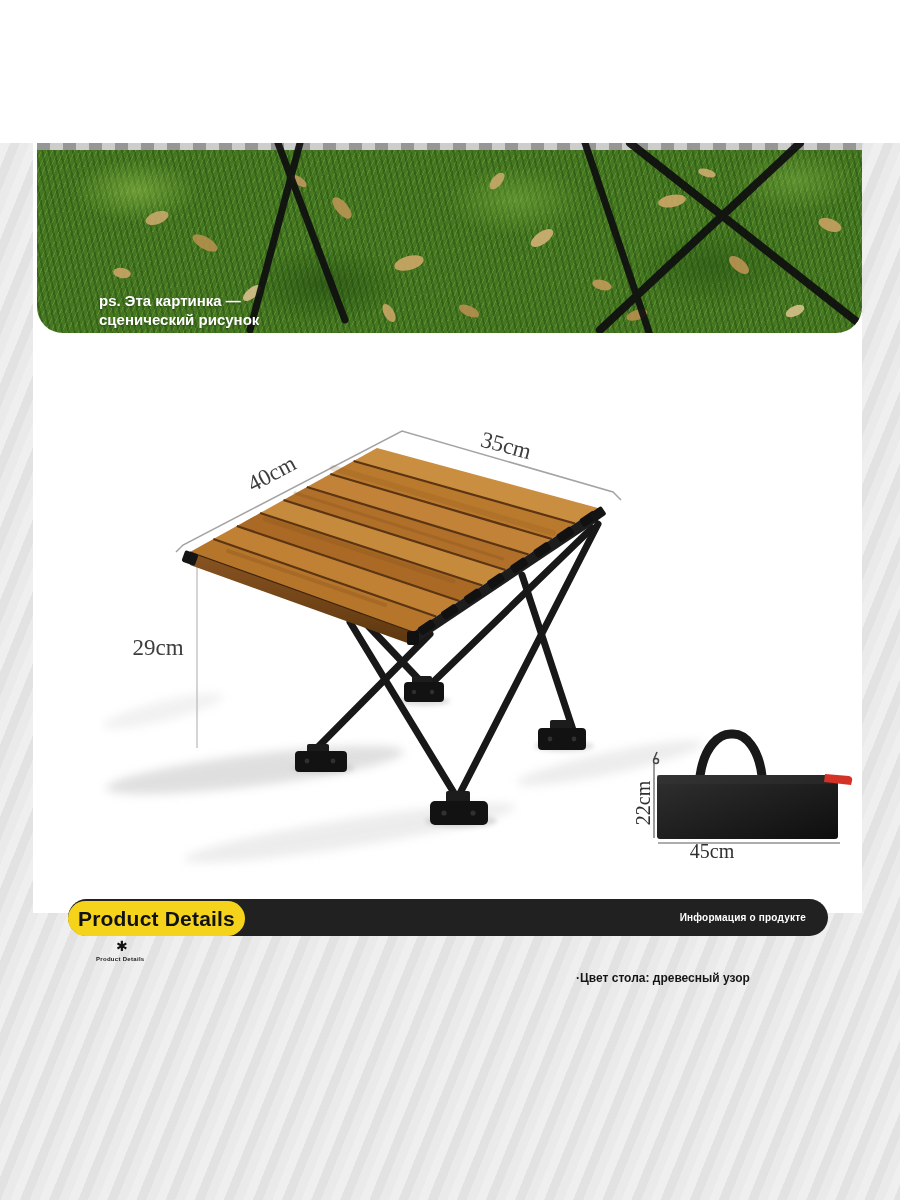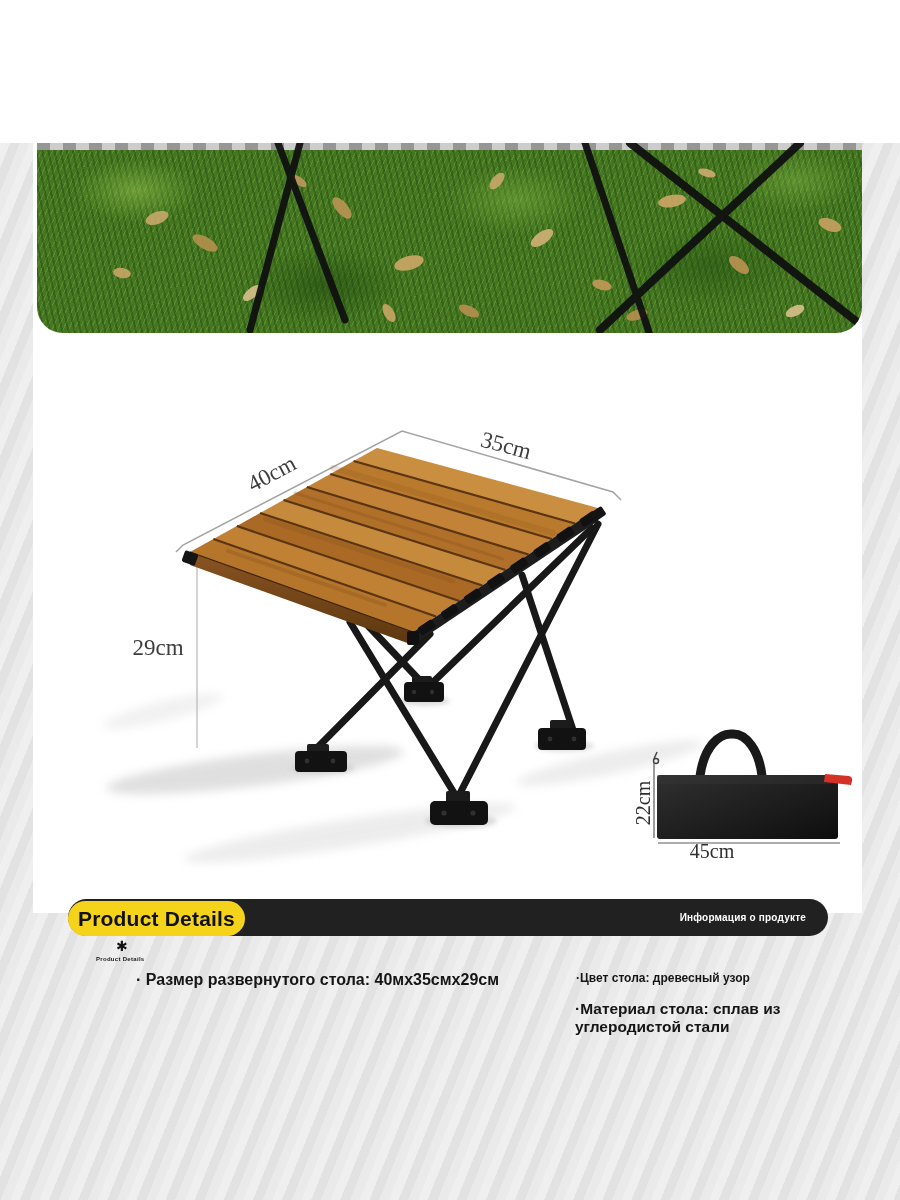--- a/index.html
+++ b/index.html
@@ -73,20 +73,24 @@
         <ellipse cx="670" cy="30" rx="9" ry="4" fill="#d0ad6f" transform="rotate(15 670 30)"></ellipse>
       </g>
       <g stroke="#101010" stroke-linecap="round" opacity="0.93">
         <path d="M 263 0 L 213 187" stroke-width="7"></path>
         <path d="M 241 0 L 308 177" stroke-width="7"></path>
         <path d="M 593 0 L 843 197" stroke-width="8"></path>
         <path d="M 763 0 L 563 187" stroke-width="8"></path>
         <path d="M 548 0 L 613 192" stroke-width="7"></path>
       </g>
     </svg>
+    <div class="abs hero-note" style="left:62px;top:148px;position:absolute;">
+      <div>ps. Эта картинка —</div>
+      <div>сценический рисунок</div>
+    </div>
   </div>
 
   <svg class="abs" style="left:33px;top:333px;" width="829" height="580" viewBox="0 0 829 580">
     <defs>
       <filter id="soft" x="-60%" y="-60%" width="220%" height="220%">
           <feGaussianBlur stdDeviation="5"></feGaussianBlur>
         </filter>
       <filter id="soft2" x="-60%" y="-60%" width="220%" height="220%">
           <feGaussianBlur stdDeviation="2"></feGaussianBlur>
         </filter>
@@ -238,17 +242,15 @@
   <div class="abs dim-label-sm" style="left:643px;top:803px;transform:translate(-50%,-50%) rotate(-90deg);">22cm</div>
   <div class="abs dim-label-sm" style="left:712px;top:851px;transform:translate(-50%,-50%);">45cm</div>
 
   <div class="abs banner">
     <span>Информация о продукте</span>
   </div>
   <div class="abs badge">Product Details</div>
   <div class="abs star">✱</div>
   <div class="abs badge-caption">Product Details</div>
 
-  <div class="abs spec spec-l1">· Размер развернутого стола: 40мх35смх29см</div>
   <div class="abs spec spec-r1">·Цвет стола: древесный узор</div>
-  <div class="abs spec spec-r2">·Материал стола: сплав из углеродистой стали</div>
 
 </div>
 
 </body></html>

